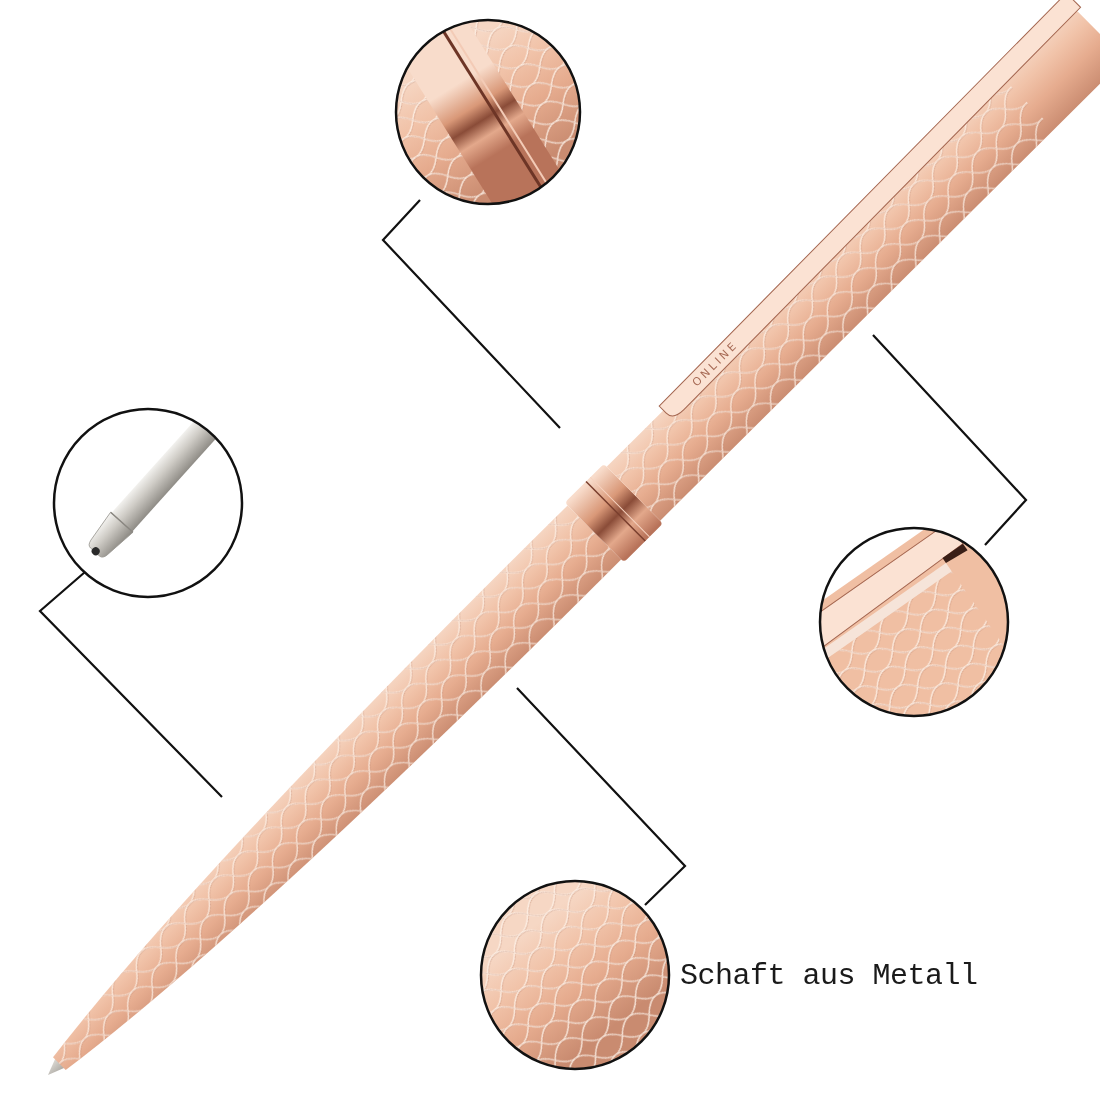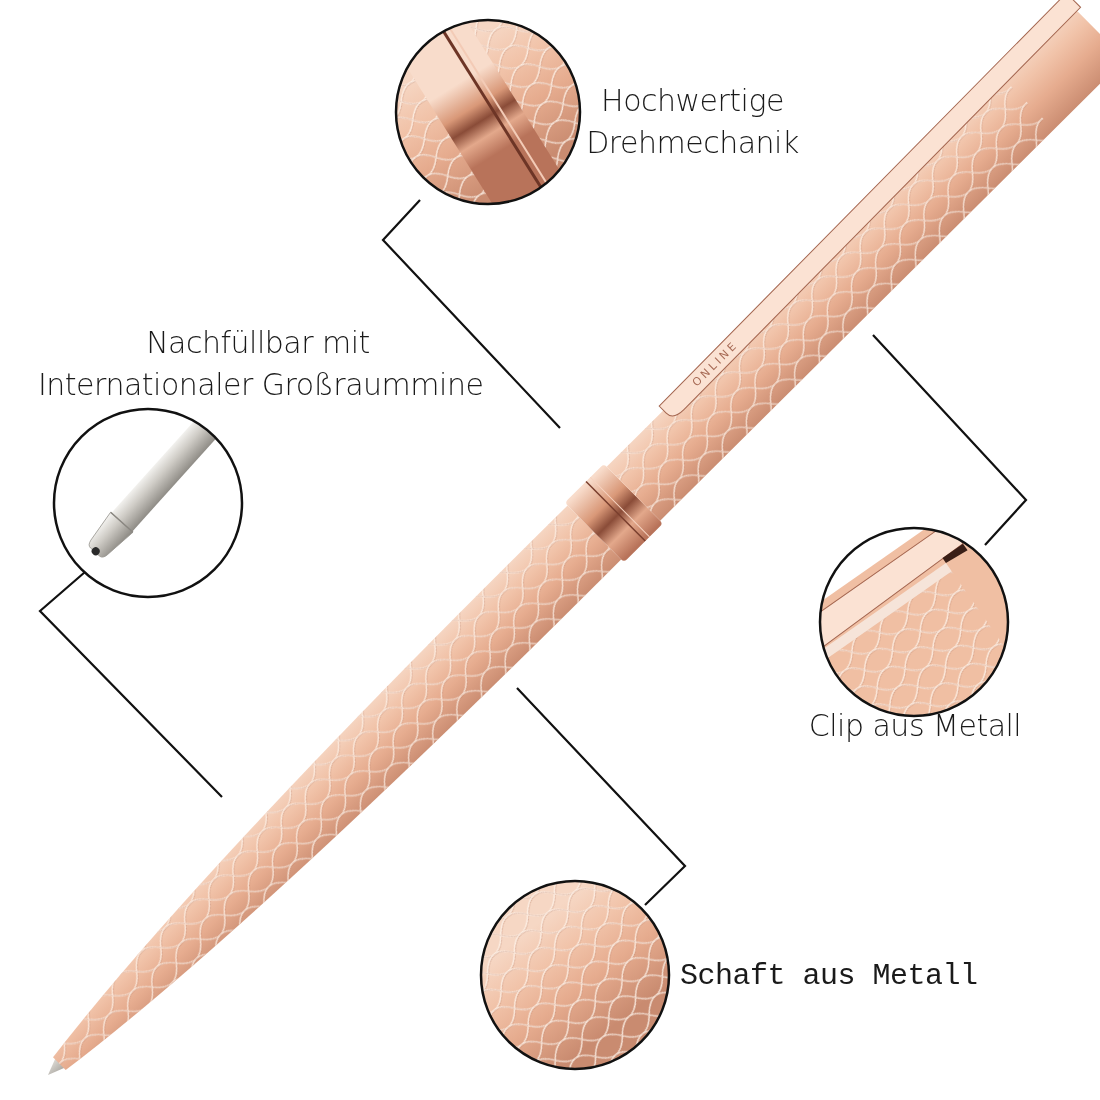--- a/index.html
+++ b/index.html
@@ -125,31 +125,20 @@
   <g clip-path="url(#c4)">
     <circle cx="575" cy="975" r="94" fill="#fff"></circle>
     <g transform="translate(575,975) rotate(-38)">
       <rect x="-180" y="-70" width="360" height="140" fill="url(#bodyGrad)" transform="scale(1,1.6)"></rect>
       <rect x="-180" y="-112" width="360" height="224" fill="url(#diamond)"></rect>
     </g>
   </g>
   <circle cx="575" cy="975" r="94" fill="none" stroke="#111" stroke-width="2.5"></circle>
 </svg>
 
-<div id="lbl-dreh" class="label">
-  <span class="line">Hochwertige</span>
-  <span class="line">Drehmechanik</span>
-</div>
 
-<div id="lbl-mine" class="label">
-  <span class="line">Nachfüllbar mit</span>
-  <span class="line">Internationaler Großraummine</span>
-</div>
 
-<div id="lbl-clip" class="label">
-  <span class="line">Clip aus Metall</span>
-</div>
 
 <div id="lbl-schaft" class="label">
   <span class="line">Schaft aus Metall</span>
 </div>
 
 </div>
 
 </body></html>

